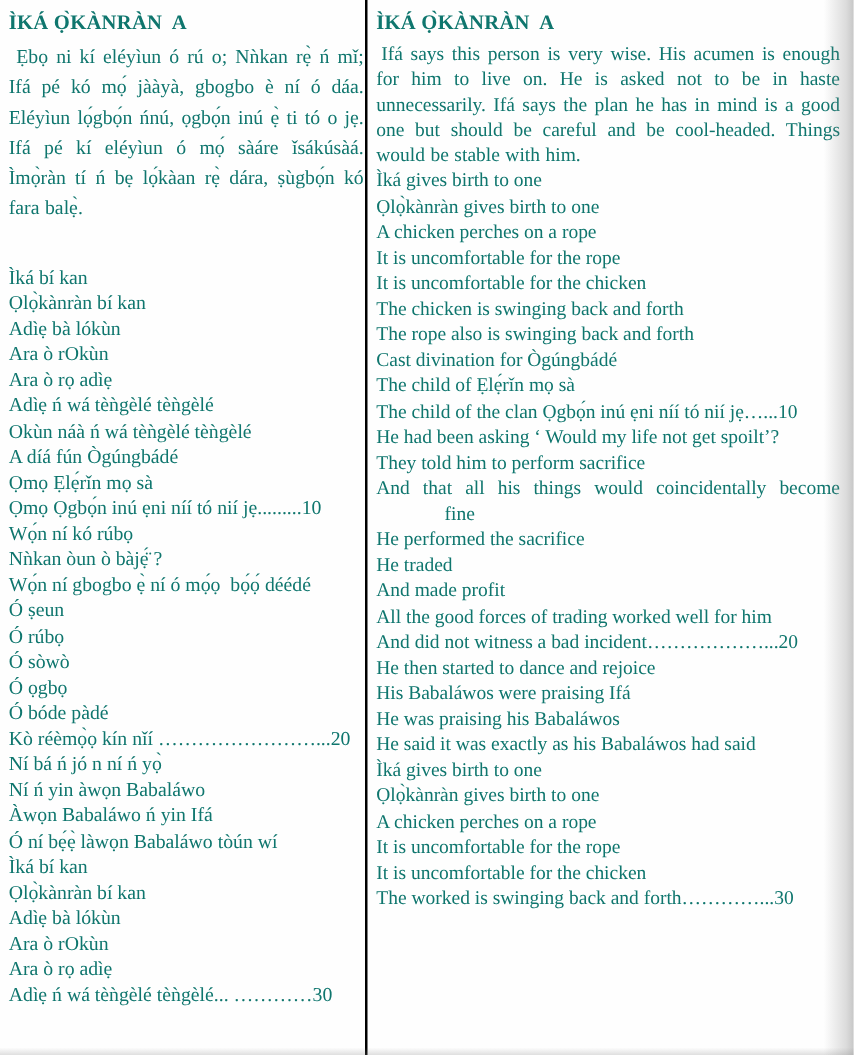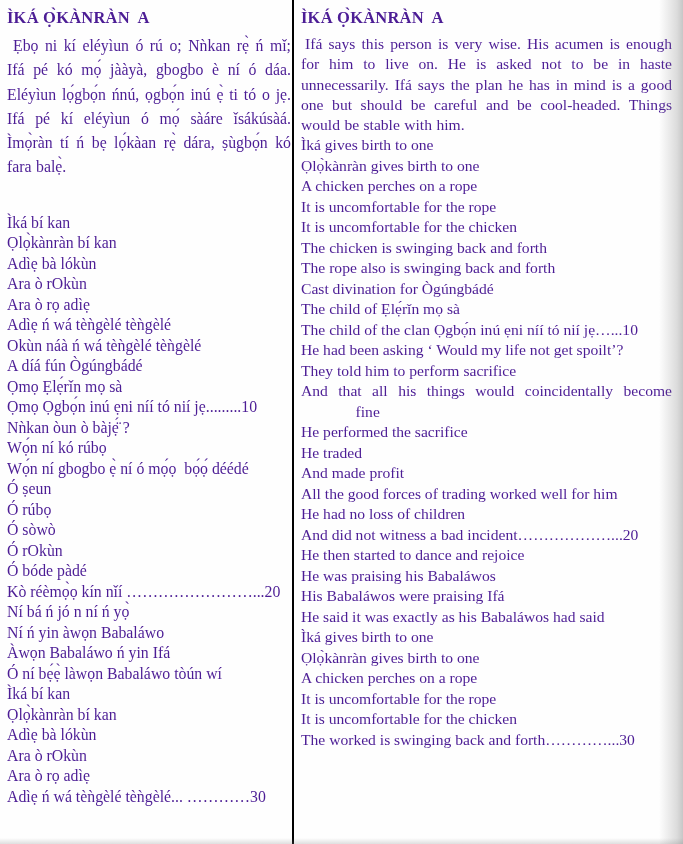--- a/index.html
+++ b/index.html
@@ -6,21 +6,21 @@
   body {
     width: 683px; height: 844px;
     background: #ffffff;
     font-family: "Liberation Serif", "DejaVu Serif", serif;
   }
   .page {
     position: relative;
     width: 683px; height: 844px;
     overflow: hidden;
     background: #fefefe;
-    color: #4c1d95;
+    color: #0f766e;
   }
   .divider {
     position: absolute;
     left: 292px; top: 0;
     width: 2px; height: 100%;
     background: #000;
   }
   .col { position: absolute; top: 8px; }
   .col-left  { left: 7px;   width: 284px; }
   .col-right { left: 301px; width: 371px; }
@@ -73,27 +73,27 @@
         <div class="verse-line">Ìká bí kan</div>
         <div class="verse-line">Ọlọ̀kànràn bí kan</div>
         <div class="verse-line">Adìẹ bà lókùn</div>
         <div class="verse-line">Ara ò rOkùn</div>
         <div class="verse-line">Ara ò rọ adìẹ</div>
         <div class="verse-line">Adìẹ ń wá tèǹgèlé tèǹgèlé</div>
         <div class="verse-line">Okùn náà ń wá tèǹgèlé tèǹgèlé</div>
         <div class="verse-line">A díá fún Ògúngbádé</div>
         <div class="verse-line">Ọmọ Ẹlẹ́rǐn mọ sà</div>
         <div class="verse-line">Ọmọ Ọgbọ́n inú ẹni níí tó nií jẹ.........10</div>
+        <div class="verse-line">Wọ́n ní kó rúbọ</div>
         <div class="verse-line">Nǹkan òun ò bàjẹ́̈ ?</div>
-        <div class="verse-line">Wọ́n ní kó rúbọ</div>
         <div class="verse-line">Wọ́n ní gbogbo ẹ̀ ní ó mọ́ọ  bọ́ọ́ déédé</div>
         <div class="verse-line">Ó ṣeun</div>
         <div class="verse-line">Ó rúbọ</div>
         <div class="verse-line">Ó sòwò</div>
-        <div class="verse-line">Ó rOkùn</div>
+        <div class="verse-line">Ó ọgbọ</div>
         <div class="verse-line">Ó bóde pàdé</div>
         <div class="verse-line">Kò réèmọ̀ọ kín nǐí ……………………...20</div>
         <div class="verse-line">Ní bá ń jó n ní ń yọ̀</div>
         <div class="verse-line">Ní ń yin àwọn Babaláwo</div>
         <div class="verse-line">Àwọn Babaláwo ń yin Ifá</div>
         <div class="verse-line">Ó ní bẹ́ẹ̀ làwọn Babaláwo tòún wí</div>
         <div class="verse-line">Ìká bí kan</div>
         <div class="verse-line">Ọlọ̀kànràn bí kan</div>
         <div class="verse-line">Adìẹ bà lókùn</div>
         <div class="verse-line">Ara ò rOkùn</div>
@@ -119,25 +119,24 @@
         <div class="verse-line">The child of Ẹlẹ́rǐn mọ sà</div>
         <div class="verse-line">The child of the clan Ọgbọ́n inú ẹni níí tó nií jẹ…...10</div>
         <div class="verse-line">He had been asking ‘ Would my life not get spoilt’?</div>
         <div class="verse-line">They told him to perform sacrifice</div>
         <div class="verse-line stretch">And that all his things would coincidentally become</div>
         <div class="verse-line">              fine</div>
         <div class="verse-line">He performed the sacrifice</div>
         <div class="verse-line">He traded</div>
         <div class="verse-line">And made profit</div>
         <div class="verse-line">All the good forces of trading worked well for him</div>
-        <div class="verse-line">He had no loss of children</div>
         <div class="verse-line">And did not witness a bad incident………………...20</div>
         <div class="verse-line">He then started to dance and rejoice</div>
+        <div class="verse-line">His Babaláwos were praising Ifá</div>
         <div class="verse-line">He was praising his Babaláwos</div>
-        <div class="verse-line">His Babaláwos were praising Ifá</div>
         <div class="verse-line">He said it was exactly as his Babaláwos had said</div>
         <div class="verse-line">Ìká gives birth to one</div>
         <div class="verse-line">Ọlọ̀kànràn gives birth to one</div>
         <div class="verse-line">A chicken perches on a rope</div>
         <div class="verse-line">It is uncomfortable for the rope</div>
         <div class="verse-line">It is uncomfortable for the chicken</div>
         <div class="verse-line">The worked is swinging back and forth…………...30</div>
       </div>
   </div>
 

